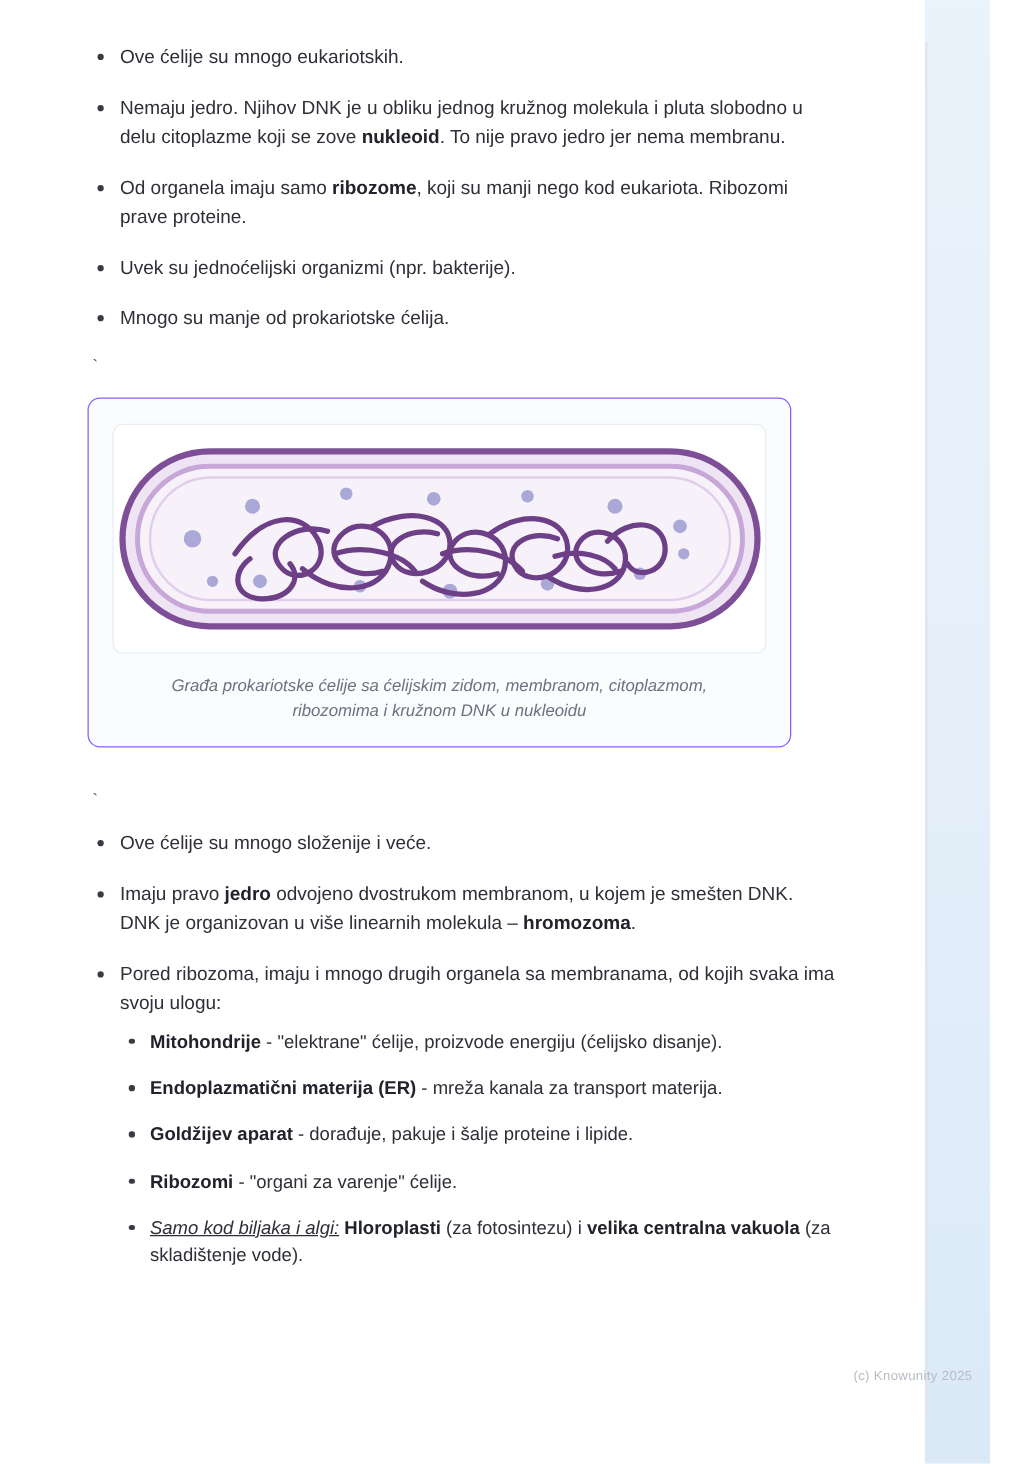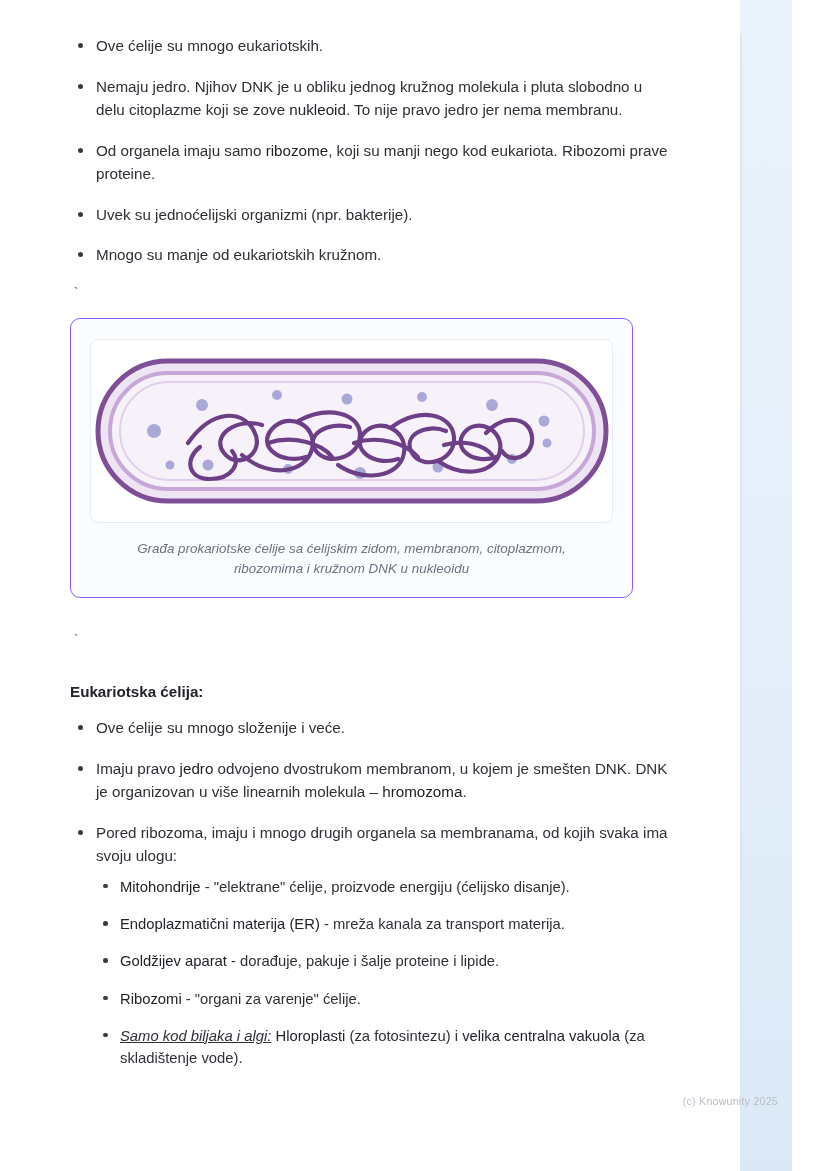--- a/index.html
+++ b/index.html
@@ -59,21 +59,21 @@
   ul.bullets > li::before {
     content: "";
     position: absolute;
     left: 8px;
     top: 9px;
     width: 5px;
     height: 5px;
     border-radius: 50%;
     background: #3a3a44;
   }
-  b, strong { font-weight: normal; color: #22222a; }
+  b, strong { font-weight: bold; color: #22222a; }
   .tick {
     font-size: 13px;
     color: #55555f;
     margin: 18px 0 10px 4px;
     letter-spacing: 0;
   }
   .tick.second { margin-top: 34px; }
   
   .figure-card {
     margin-top: 18px;
@@ -151,21 +151,21 @@
   <div class="right-strip"></div>
   <div class="right-strip-line"></div>
 
   <div class="content">
 
     <ul class="bullets" id="prokaryote-list">
         <li>Ove ćelije su mnogo eukariotskih.</li>
         <li>Nemaju jedro. Njihov DNK je u obliku jednog kružnog molekula i pluta slobodno u delu citoplazme koji se zove <b>nukleoid</b>. To nije pravo jedro jer nema membranu.</li>
         <li>Od organela imaju samo <b>ribozome</b>, koji su manji nego kod eukariota. Ribozomi prave proteine.</li>
         <li>Uvek su jednoćelijski organizmi (npr. bakterije).</li>
-        <li>Mnogo su manje od eukariotskih kružnom.</li>
+        <li>Mnogo su manje od prokariotske ćelija.</li>
       </ul>
 
     <div class="tick">`</div>
 
     <div class="figure-card">
       <div class="figure-inner">
         <svg width="520" height="168" viewBox="0 0 520 168" xmlns="http://www.w3.org/2000/svg" aria-hidden="true">
 
           <rect x="6" y="14" width="508" height="140" rx="70" ry="70" fill="#efe4f4" stroke="#7e4f96" stroke-width="5"></rect>
 
@@ -203,21 +203,20 @@
             <path d="M262 96 C 286 88, 314 96, 326 110"></path>
             <path d="M352 98 C 372 92, 392 98, 400 108"></path>
           </g>
         </svg>
       </div>
       <div class="figure-caption">Građa prokariotske ćelije sa ćelijskim zidom, membranom, citoplazmom, ribozomima i kružnom DNK u nukleoidu</div>
     </div>
 
     <div class="tick second">`</div>
 
-    <div class="section-title">Eukariotska ćelija:</div>
 
     <ul class="bullets" style="margin-top:16px" id="eukaryote-list">
         <li>Ove ćelije su mnogo složenije i veće.</li>
         <li>Imaju pravo <b>jedro</b> odvojeno dvostrukom membranom, u kojem je smešten DNK. DNK je organizovan u više linearnih molekula – <b>hromozoma</b>.</li>
         <li>Pored ribozoma, imaju i mnogo drugih organela sa membranama, od kojih svaka ima svoju ulogu:<ul class="sub">
             <li><b>Mitohondrije</b> - "elektrane" ćelije, proizvode energiju (ćelijsko disanje).</li>
             <li><b>Endoplazmatični materija (ER)</b> - mreža kanala za transport materija.</li>
             <li><b>Goldžijev aparat</b> - dorađuje, pakuje i šalje proteine i lipide.</li>
             <li><b>Ribozomi</b> - "organi za varenje" ćelije.</li>
             <li><span class="it">Samo kod biljaka i algi:</span> <b>Hloroplasti</b> (za fotosintezu) i <b>velika centralna vakuola</b> (za skladištenje vode).</li>

